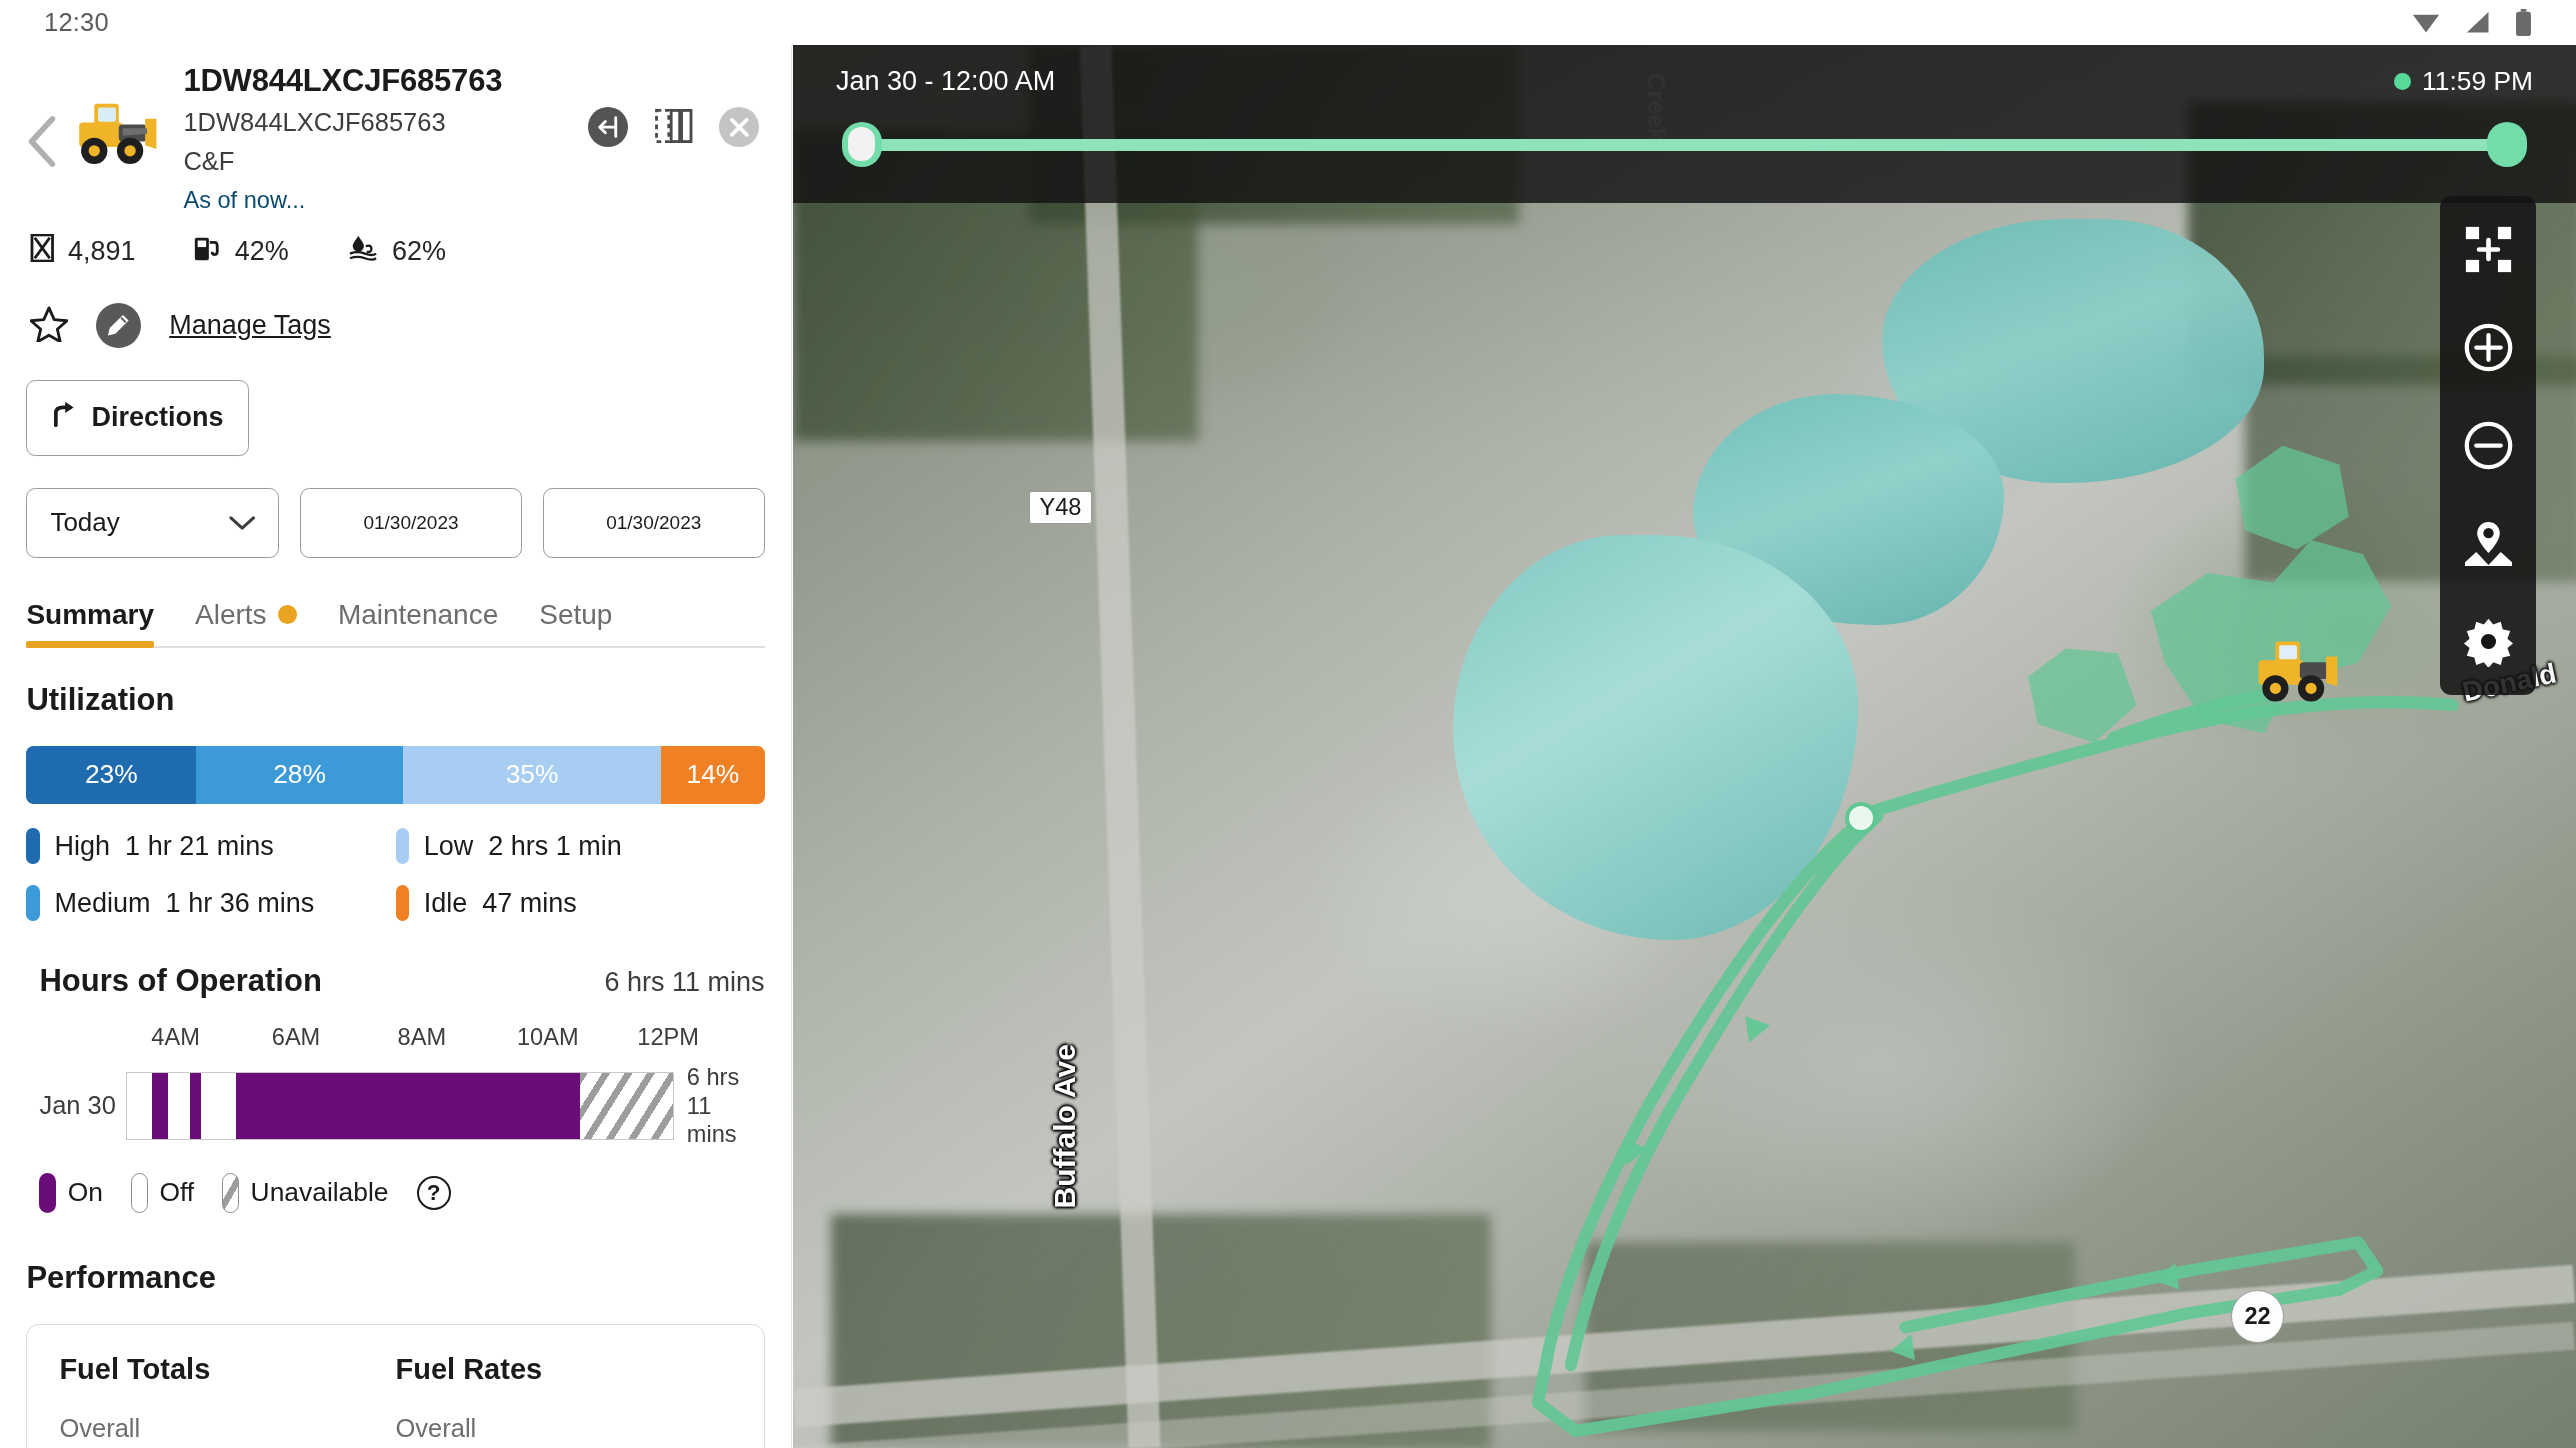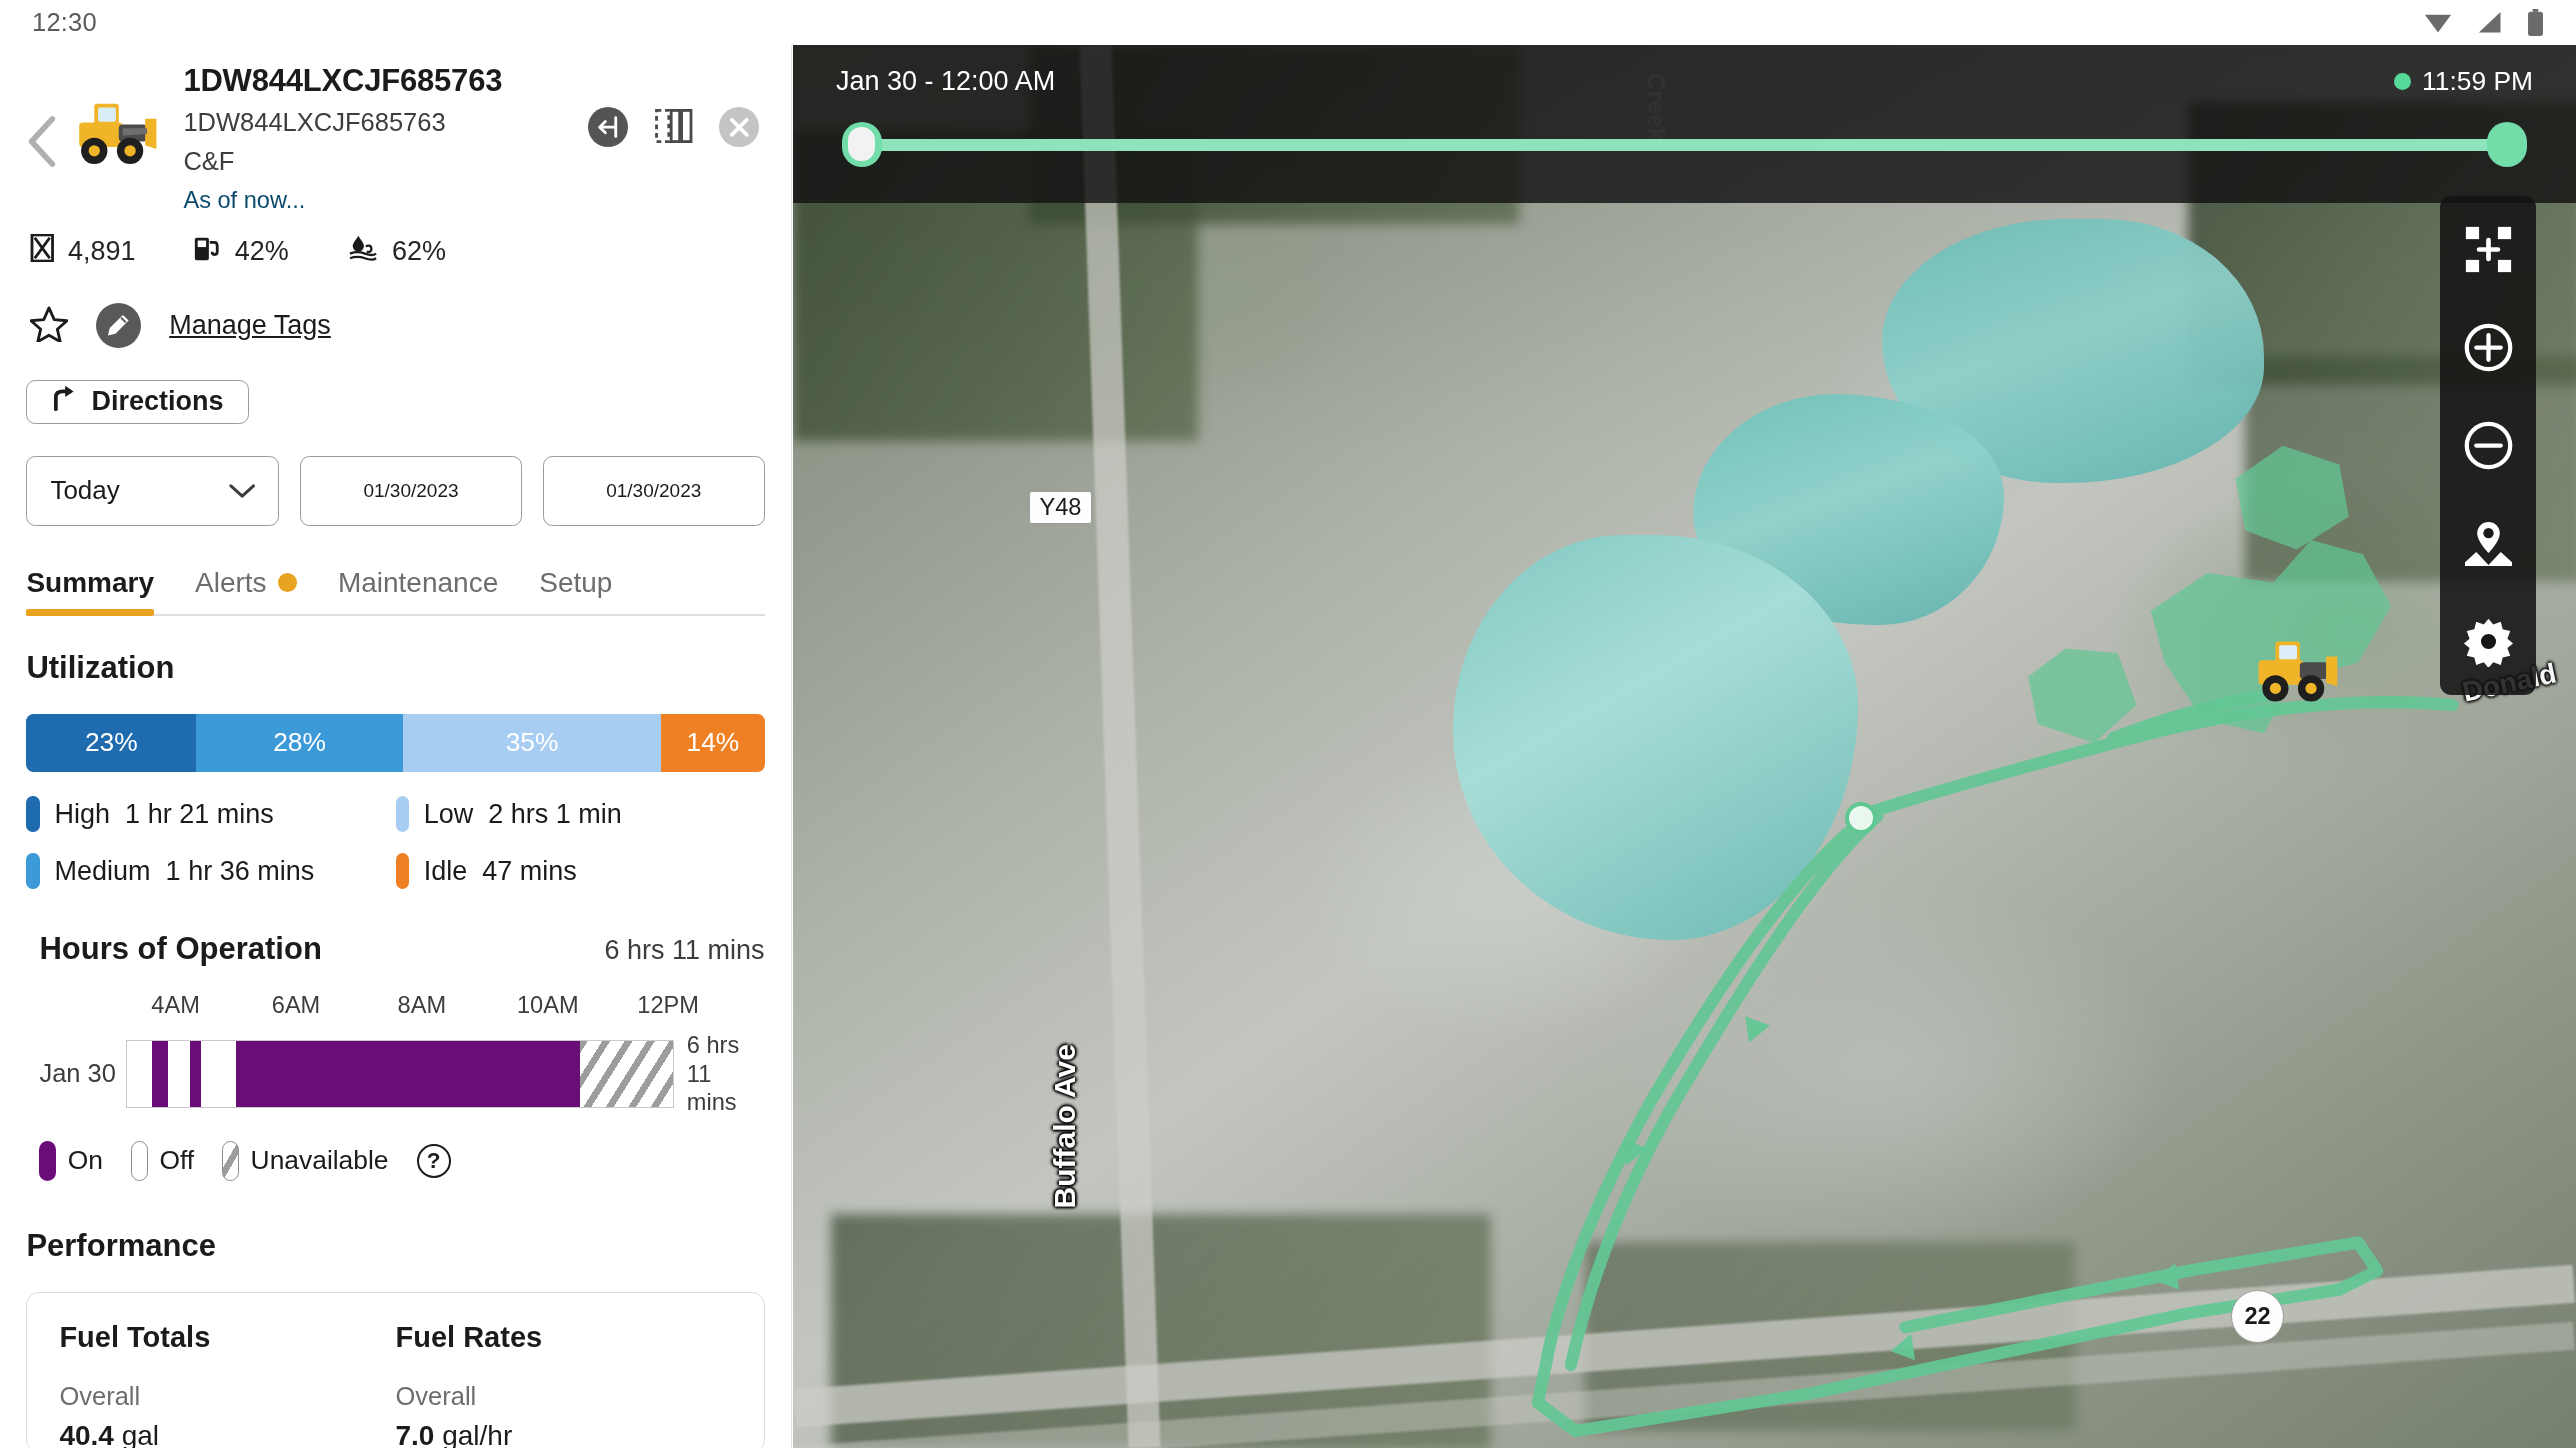--- a/index.html
+++ b/index.html
@@ -8,21 +8,21 @@
     overflow: hidden;
     font-family: "Liberation Sans", sans-serif;
     background: #ffffff;
   }
   .screen { position: relative; width: 2576px; height: 1448px; }
 
   
   .statusbar {
     position: absolute; top: 0; left: 0; width: 2576px; height: 45px;
     background: #ffffff; display: flex; align-items: center;
-    padding: 0 32px; z-index: 60;
+    padding: 0 44px; z-index: 60;
   }
   .statusbar .clock { font-size: 25.5px; color: #5b5b5b; letter-spacing: 0.2px; }
   .statusbar .sysicons { margin-left: auto; display: flex; align-items: center; gap: 24.5px; }
   .sysicons svg { display: block; }
 
   
   .leftpanel {
     position: absolute; top: 45px; left: 0; width: 792px; height: 1403px;
     background: #ffffff; overflow: hidden; border-right: 0.9px solid #e3e3e3;
   }
@@ -52,21 +52,21 @@
   
   .tags-row { display: flex; align-items: center; gap: 28px; margin-top: 34px; padding-left: 3.8px; }
   .star-icon { color: #1b1b1b; }
   .pencil-badge { width: 45px; height: 45px; border-radius: 50%; background: #595959; display: flex; align-items: center; justify-content: center; }
   .manage-tags { font-size: 27px; color: #1b1b1b; text-decoration: underline; }
 
   
   .actions-row { display: flex; gap: 21px; margin-top: 32px; }
   .btn {
     border: 0.9px solid #9b9b9b; border-radius: 9.4px; background: #fff;
-    height: 44px; display: flex; align-items: center; gap: 15px;
+    height: 76px; display: flex; align-items: center; gap: 15px;
     padding: 0 24.5px; font-size: 27px; color: #1b1b1b; font-weight: bold;
   }
 
   
   .filters-row { display: flex; gap: 21px; margin-top: 32px; }
   .select-box {
     border: 0.9px solid #9b9b9b; border-radius: 9.4px; background: #fff;
     height: 70px; width: 266px; display: flex; align-items: center;
     padding: 0 23px; font-size: 26px; color: #1b1b1b;
   }

